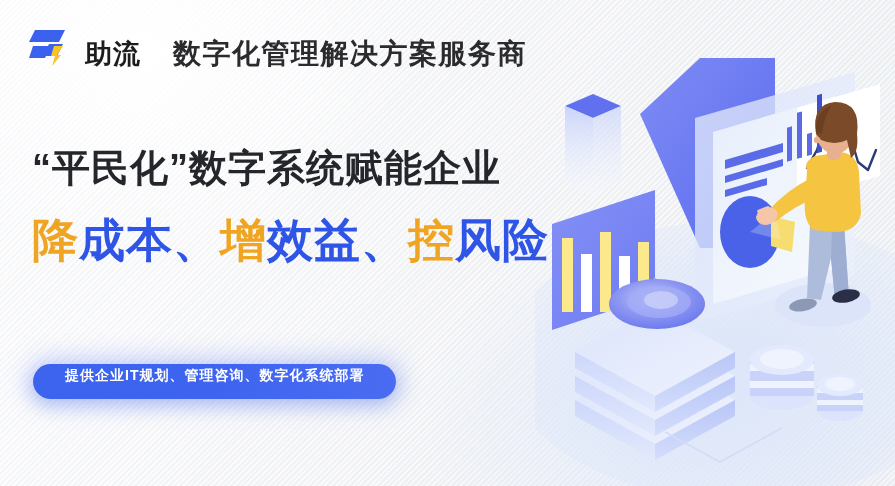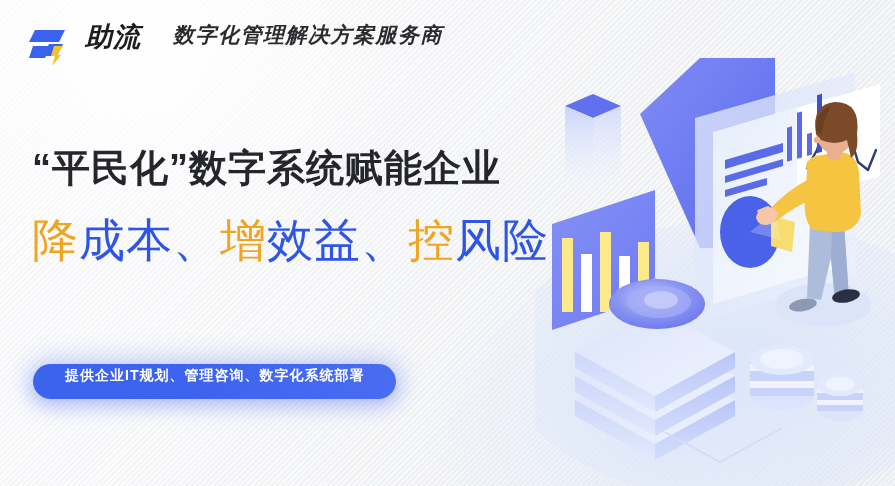--- a/index.html
+++ b/index.html
@@ -38,35 +38,34 @@
   .blob-a { left: -120px; top: -160px; width: 520px; height: 420px;
             background: radial-gradient(ellipse at center, #ffffff 0%, rgba(255,255,255,0) 70%); }
   .blob-b { right: -40px; bottom: -120px; width: 520px; height: 380px;
             background: radial-gradient(ellipse at center, rgba(224,232,250,.8) 0%, rgba(224,232,250,0) 70%); }
 
   
   .header {
     position: absolute;
     left: 27px; top: 24px;
     display: flex;
-    align-items: flex-start;
+    align-items: flex-end;
     gap: 14px;
     z-index: 6;
-    font-style: italic;
   }
   .logo-mark { width: 44px; height: 44px; display: block; }
   .logo-word {
     font-size: 27px;
     font-weight: 700;
     color: #1d1d1f;
     letter-spacing: 1px;
     line-height: 1;
   }
   .tagline {
-    font-size: 21px;
+    font-size: 28px;
     font-weight: 700;
     color: #2b2b2e;
     letter-spacing: 1.5px;
     margin-left: 18px;
     line-height: 1;
   }
 
   
   .headline-1 {
     position: absolute;
@@ -77,21 +76,21 @@
     letter-spacing: 1px;
     line-height: 1.15;
     white-space: nowrap;
     z-index: 6;
     text-align: center;
   }
   .headline-2 {
     position: absolute;
     left: 32px; top: 214px;
     font-size: 46px;
-    font-weight: 400;
+    font-weight: 700;
     letter-spacing: 1px;
     line-height: 1.15;
     white-space: nowrap;
     z-index: 6;
   }
   .hl-accent { color: #F0A522; }
   .hl-blue   { color: #2F55E6; }
 
   
   .cta-wrap {

